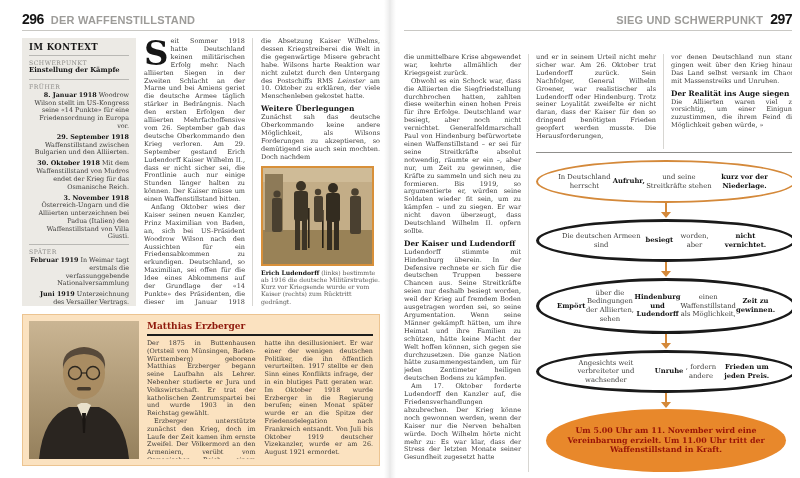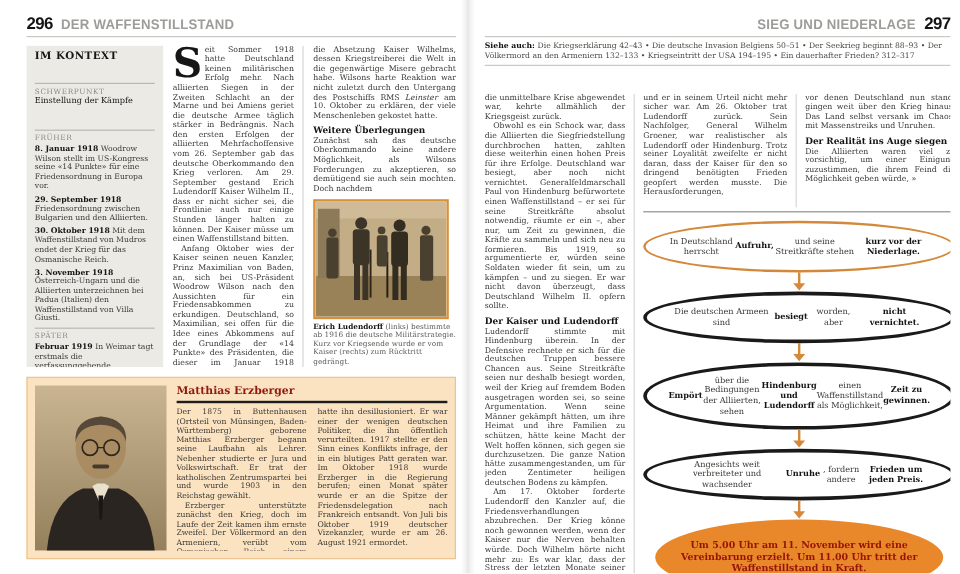--- a/index.html
+++ b/index.html
@@ -18,25 +18,25 @@
   .pagenum{font-size:14px;color:#141414;letter-spacing:-.5px}
   .runhead{font-size:11px;color:#9d9c99;letter-spacing:.2px;transform:scaleY(1.05)}
 
   
   .seealso{font-size:6.4px;line-height:8px;color:#4a4a48;padding:3px 0 4px;border-bottom:1px solid #c9c8c4;text-align:left}
   .seealso b{color:#111}
 
   
   .lp-body{display:flex;margin-top:7px;height:268px;overflow:hidden}
   .context-box{width:114px;flex:none;background:#eceae5;padding:6px 7px;font-size:6.4px;line-height:7.7px;overflow:hidden}
-  .cb-title{font-family:"DejaVu Serif",serif;font-size:8.6px;letter-spacing:.4px;font-weight:bold;color:#161616;border-bottom:1px solid #b9b8b4;padding-bottom:17px;margin-bottom:3px}
+  .cb-title{font-family:"DejaVu Serif",serif;font-size:8.6px;letter-spacing:.4px;font-weight:bold;color:#161616;border-bottom:1px solid #b9b8b4;padding-bottom:3px;margin-bottom:3px}
   .cb-label{color:#8b8a87;font-size:6.1px;letter-spacing:.5px;margin:2px 0 1px}
-  .cb-focus{font-weight:normal;color:#161616;font-size:6.8px;margin-bottom:19px}
+  .cb-focus{font-weight:bold;color:#161616;font-size:6.8px;margin-bottom:4px}
   .cb-rule{border-bottom:1px solid #b9b8b4;margin:2px 0 3px}
-  .cb-entry{margin-bottom:3.5px;text-align:left}
+  .cb-entry{margin-bottom:3.5px;text-align:right}
   .cb-entry b{color:#141414}
   .col{text-align:justify;font-size:6.5px;line-height:7.9px;overflow:hidden;hyphens:auto}
   .lp-col1{width:117px;flex:none;padding:0 7px 0 8px;border-right:1px solid #d7d6d2}
   .lp-col2{flex:1;padding-left:8px}
   p.ind{text-indent:7px}
   .dropcap{float:left;font-size:34px;line-height:26px;font-weight:bold;color:#161616;padding:2px 2px 0 0;font-family:"DejaVu Serif",serif}
   h4.subhead{font-size:7.4px;color:#141414;margin:4px 0 1px;text-align:left}
 
   
   figure{margin-top:4px}
@@ -88,21 +88,21 @@
 
     <div class="lp-body">
 
       <aside class="context-box">
         <div class="cb-title">IM KONTEXT</div>
         <div class="cb-label">SCHWERPUNKT</div>
         <div class="cb-focus">Einstellung der Kämpfe</div>
         <div class="cb-rule"></div>
         <div class="cb-label">FRÜHER</div>
         <p class="cb-entry"><b>8. Januar 1918</b> <span>Woodrow Wilson stellt im US-Kongress seine «14 Punkte» für eine Friedensordnung in Europa vor.</span></p>
-        <p class="cb-entry"><b>29. September 1918</b> <span>Friedensordnung zwischen Bulgarien und den Alliierten.</span></p>
+        <p class="cb-entry"><b>29. September 1918</b> <span>Waffenstillstand zwischen Bulgarien und den Alliierten.</span></p>
         <p class="cb-entry"><b>30. Oktober 1918</b> <span>Mit dem Waffenstillstand von Mudros endet der Krieg für das Osmanische Reich.</span></p>
         <p class="cb-entry"><b>3. November 1918</b> <span>Österreich-Ungarn und die Alliierten unterzeichnen bei Padua (Italien) den Waffenstillstand von Villa Giusti.</span></p>
         <div class="cb-rule"></div>
         <div class="cb-label">SPÄTER</div>
         <p class="cb-entry"><b>Februar 1919</b> <span>In Weimar tagt erstmals die verfassunggebende Nationalversammlung</span></p>
         <p class="cb-entry"><b>Juni 1919</b> <span>Unterzeichnung des Versailler Vertrags.</span></p>
       </aside>
 
       <div class="col lp-col1">
         <p><span class="dropcap">S</span><span>eit Sommer 1918 hatte Deutschland keinen militärischen Erfolg mehr. Nach alliierten Siegen in der Zweiten Schlacht an der Marne und bei Amiens geriet die deutsche Armee täglich stärker in Bedrängnis. Nach den ersten Erfolgen der alliierten Mehrfachoffensive vom 26. September gab das deutsche Oberkommando den Krieg verloren. Am 29. September gestand Erich Ludendorff Kaiser Wilhelm II., dass er nicht sicher sei, die Frontlinie auch nur einige Stunden länger halten zu können. Der Kaiser müsse um einen Waffenstillstand bitten.</span></p>
@@ -180,24 +180,23 @@
           <div class="erz-col">
             <p>hatte ihn desillusioniert. Er war einer der wenigen deutschen Politiker, die ihn öffentlich verurteilten. 1917 stellte er den Sinn eines Konflikts infrage, der in ein blutiges Patt geraten war. Im Oktober 1918 wurde Erzberger in die Regierung berufen; einen Monat später wurde er an die Spitze der Friedensdelegation nach Frankreich entsandt. Von Juli bis Oktober 1919 deutscher Vizekanzler, wurde er am 26. August 1921 ermordet.</p>
           </div>
         </div>
       </div>
     </div>
   </div>
 
   <div class="page page-right">
     <div class="pghead right">
-      <span class="runhead">SIEG UND NIEDERLAGE</span>
+      <span class="runhead">SIEG UND SCHWERPUNKT</span>
       <span class="pagenum">297</span>
     </div>
-    <div class="seealso"><b>Siehe auch: </b><span>Die Kriegserklärung 42–43  •  Die deutsche Invasion Belgiens 50–51  •  Der Seekrieg beginnt 88–93  •  Der Völkermord an den Armeniern 132–133  •  Kriegseintritt der USA 194–195  •  Ein dauerhafter Frieden? 312–317</span></div>
 
     <div class="rp-body">
       <div class="col rp-col1">
         <p>die unmittelbare Krise abgewendet war, kehrte allmählich der Kriegsgeist zurück.</p>
         <p class="ind">Obwohl es ein Schock war, dass die Alliierten die Siegfriedstellung durchbrochen hatten, zahlten diese weiterhin einen hohen Preis für ihre Erfolge. Deutschland war besiegt, aber noch nicht vernichtet. Generalfeldmarschall Paul von Hindenburg befürwortete einen Waffenstillstand – er sei für seine Streitkräfte absolut notwendig, räumte er ein –, aber nur, um Zeit zu gewinnen, die Kräfte zu sammeln und sich neu zu formieren. Bis 1919, so argumentierte er, würden seine Soldaten wieder fit sein, um zu kämpfen – und zu siegen. Er war nicht davon überzeugt, dass Deutschland Wilhelm II. opfern sollte.</p>
         <h4 class="subhead">Der Kaiser und Ludendorff</h4>
         <p>Ludendorff stimmte mit Hindenburg überein. In der Defensive rechnete er sich für die deutschen Truppen bessere Chancen aus. Seine Streitkräfte seien nur deshalb besiegt worden, weil der Krieg auf fremdem Boden ausgetragen worden sei, so seine Argumentation. Wenn seine Männer gekämpft hätten, um ihre Heimat und ihre Familien zu schützen, hätte keine Macht der Welt hoffen können, sich gegen sie durchzusetzen. Die ganze Nation hätte zusammengestanden, um für jeden Zentimeter heiligen deutschen Bodens zu kämpfen.</p>
         <p class="ind">Am 17. Oktober forderte Ludendorff den Kanzler auf, die Friedensverhandlungen abzubrechen. Der Krieg könne noch gewonnen werden, wenn der Kaiser nur die Nerven behalten würde. Doch Wilhelm hörte nicht mehr zu: Es war klar, dass der Stress der letzten Monate seiner Gesundheit zugesetzt hatte</p>
       </div>
 

